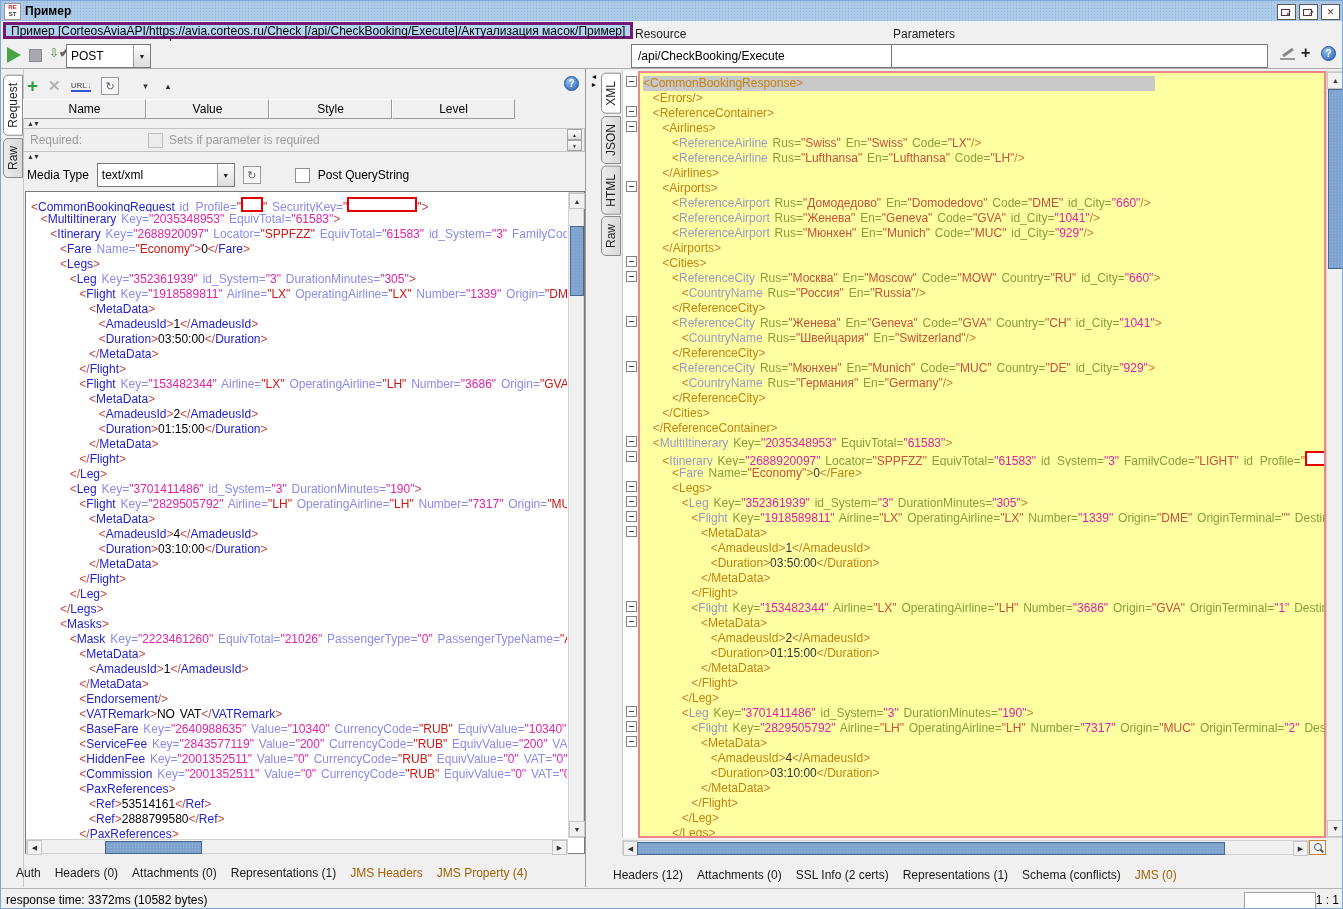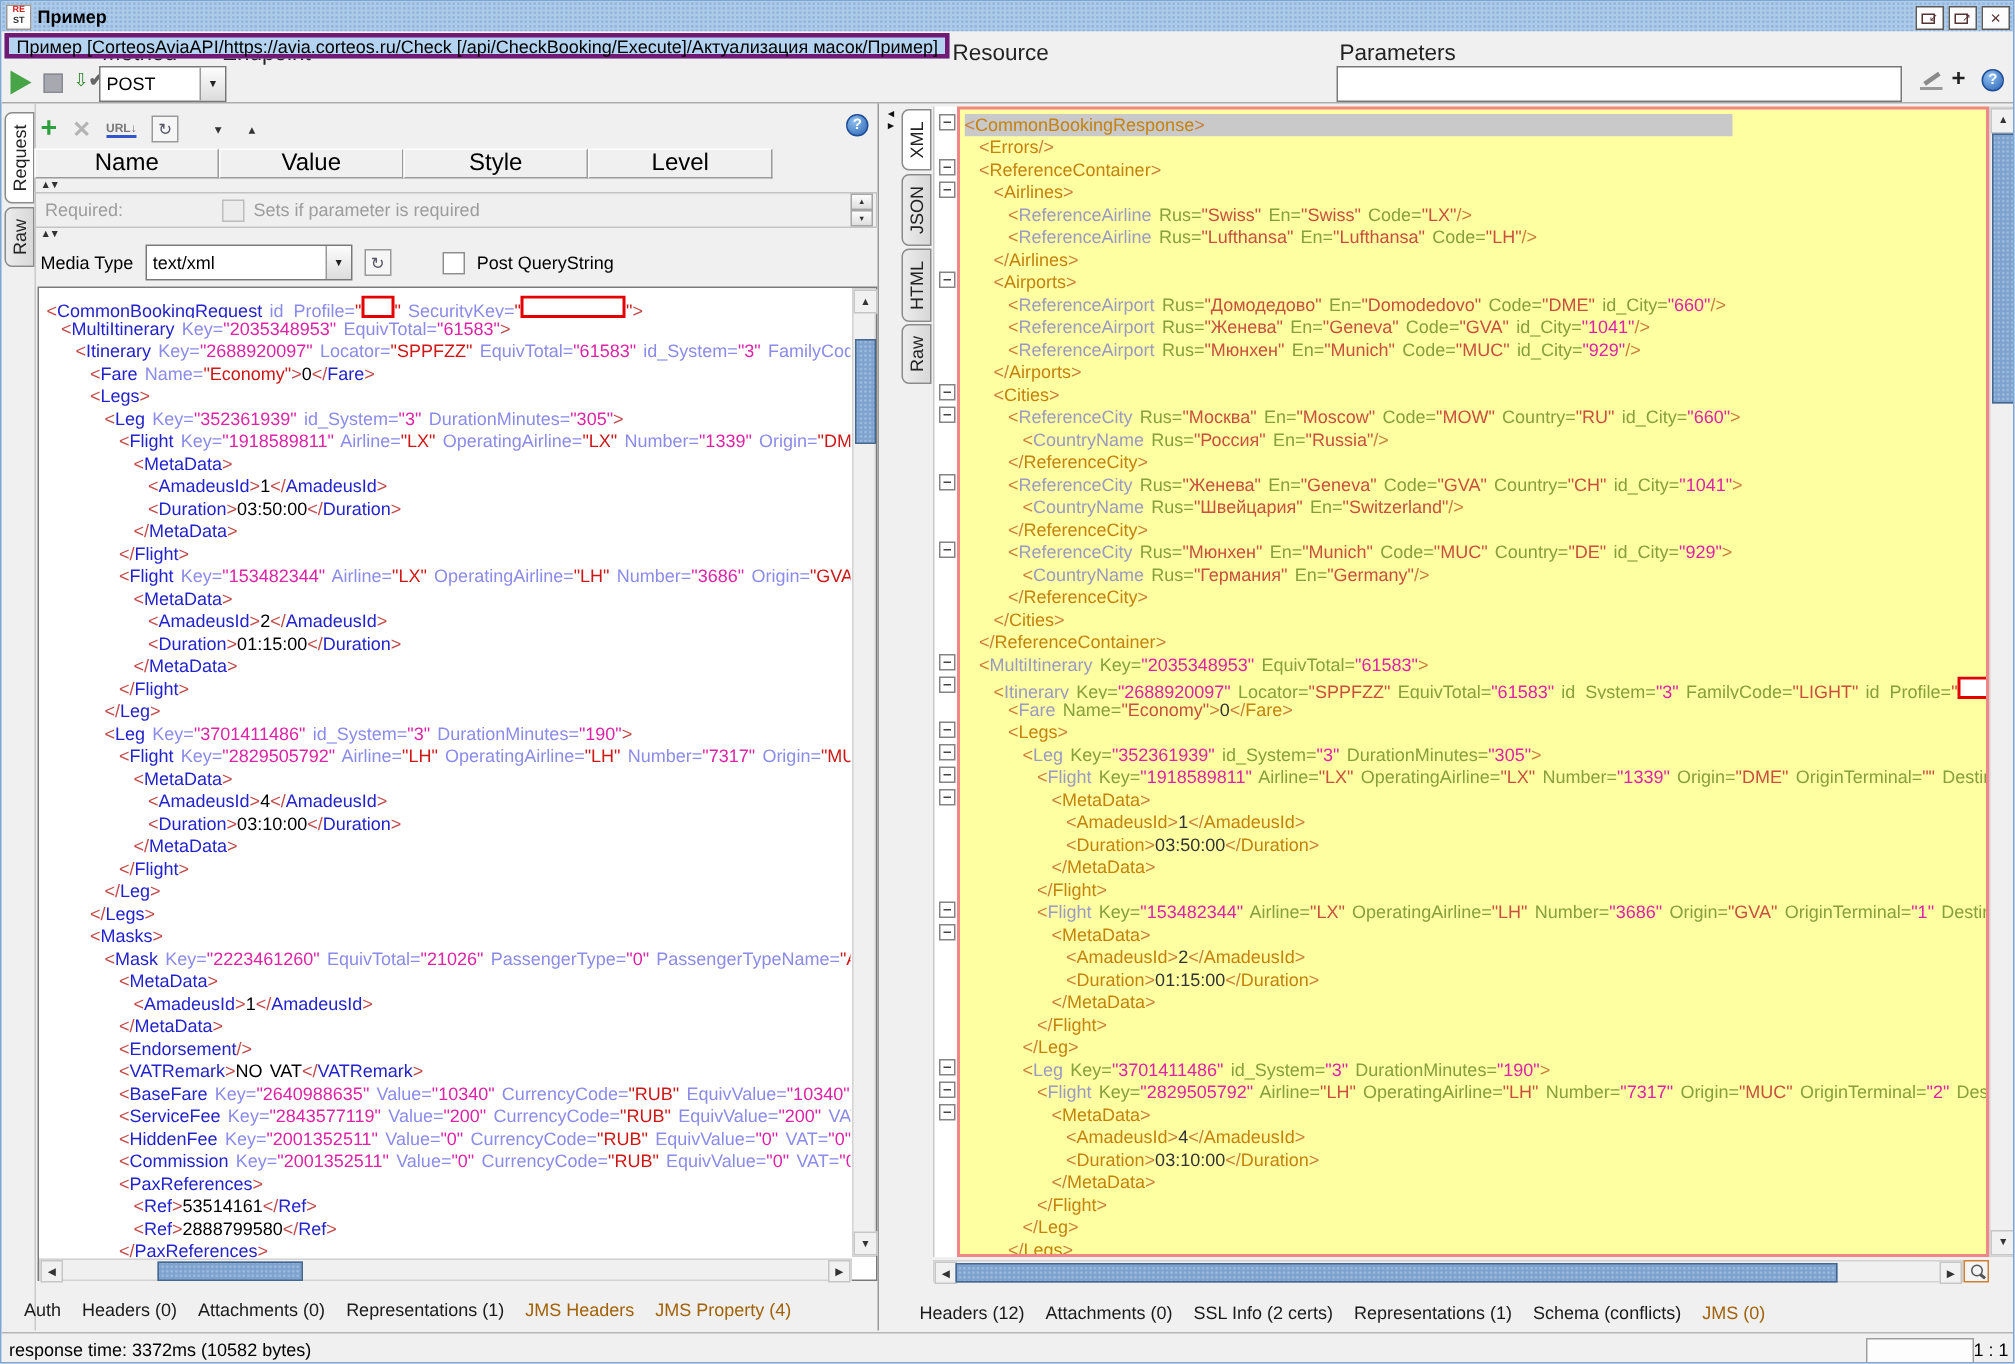--- a/index.html
+++ b/index.html
@@ -22,21 +22,21 @@
     display:flex;align-items:center;justify-content:center;font-size:9px;color:#533;line-height:1;}
   .mdibtn .sq{width:7px;height:5px;border:1px solid #533;display:inline-block;}
   .mdibtn .ar{font-size:7px;margin-left:-4px;color:#533;}
 
   
   #sessiontab{left:2px;top:21px;height:17px;background:#b3d3f0;border:3px solid #701a75;
     display:flex;align-items:center;padding:0 5px;white-space:nowrap;z-index:30;font-size:12px;}
 
   
   #toolbar{left:0;top:20px;width:1343px;height:48px;background:#f0f0f0;border-bottom:1px solid #ababab;}
-  .flabel{position:absolute;top:6px;font-size:15px;color:#222;}
+  .flabel{position:absolute;top:6px;font-size:12px;color:#222;}
   .tfield{position:absolute;top:23px;height:22px;border:1px solid #787878;background:#fff;
     display:flex;align-items:center;padding:0 4px;font-size:12px;white-space:nowrap;overflow:hidden;}
   .dropbtn{position:absolute;right:0;top:0;width:16px;height:100%;
     background:linear-gradient(#fdfdfd,#dcdcdc);border-left:1px solid #9a9a9a;
     display:flex;align-items:center;justify-content:center;font-size:7px;color:#222;}
   input.rawinput{border:none;outline:none;width:100%;font:12px "Liberation Sans",sans-serif;background:transparent;}
   #play-btn{left:6px;top:26px;width:0;height:0;border-left:14px solid #47a447;
     border-top:8px solid transparent;border-bottom:8px solid transparent;}
   #stop-btn{left:28px;top:28px;width:13px;height:13px;background:#a8a8b0;border:1px solid #8a8a92;}
   #send-btn{left:48px;top:24px;font-size:12px;color:#2c8a2c;}
@@ -64,21 +64,21 @@
   #left-toolbar{left:22px;top:72px;width:562px;height:26px;display:flex;align-items:center;gap:10px;}
   #add-param{font-size:19px;font-weight:bold;color:#2ca03c;margin-left:4px;line-height:16px;}
   #del-param{font-size:15px;font-weight:bold;color:#b4b4b4;}
   .urlicon{font-size:8px;font-weight:bold;color:#777;border-bottom:2px solid #3355cc;line-height:9px;}
   .refreshicon{width:16px;height:16px;border:1px solid #9a9a9a;background:#f6f6f6;color:#556;
     font-size:11px;display:flex;align-items:center;justify-content:center;}
   .chev{font-size:9px;color:#333;}
   #left-help{position:absolute;left:563px;top:75px;}
   #param-header{left:22px;top:98px;width:492px;height:20px;display:flex;}
   #param-header .hc{flex:1;background:#f0f0f0;border:1px solid;border-color:#fdfdfd #9a9a9a #9a9a9a #fdfdfd;
-    display:flex;align-items:center;justify-content:center;font-size:16px;}
+    display:flex;align-items:center;justify-content:center;font-size:12px;}
   .minisplit{position:absolute;font-size:7px;color:#333;letter-spacing:-1px;}
   #required-row{left:22px;top:127px;width:562px;height:24px;border:1px solid #c3c3c3;background:#efefef;
     display:flex;align-items:center;color:#9c9c9c;}
   #required-row .cb{margin-left:66px;}
   .cb{width:13px;height:13px;border:1px solid #8e8e8e;background:#fff;}
   .cb.dis{border-color:#bdbdbd;background:#ececec;}
   #spinner{position:absolute;left:566px;top:128px;width:15px;height:22px;display:flex;flex-direction:column;}
   #spinner span{flex:1;border:1px solid #a5a5a5;background:linear-gradient(#fdfdfd,#dedede);
     font-size:5px;display:flex;align-items:center;justify-content:center;color:#333;}
   #media-row{left:22px;top:160px;width:562px;height:28px;display:flex;align-items:center;gap:8px;}
@@ -158,20 +158,23 @@
   <span class="flabel" style="left:892px">Parameters</span>
 
   <div id="play-btn" class="abs"></div>
   <div id="stop-btn" class="abs"></div>
   <div id="send-btn" class="abs">⇩<span class="chk">✔</span></div>
 
   <div class="tfield" style="left:65px;width:75px;">
     <span>POST</span>
     <span class="dropbtn">▼</span>
   </div>
+  <div class="tfield" style="left:630px;width:257px;">
+    <input class="rawinput" value="/api/CheckBooking/Execute" style="">
+  </div>
   <div class="tfield" style="left:890px;width:367px;">
     <input class="rawinput" value="" style="">
   </div>
   <div id="param-edit-icon" class="abs"></div>
   <span id="param-add-icon" class="abs">+</span>
   <span id="toolbar-help" class="abs helpicon">?</span>
 </div>
 
 <div id="sessiontab" class="abs">
   <span>Пример [CorteosAviaAPI/https://avia.corteos.ru/Check [/api/CheckBooking/Execute]/Актуализация масок/Пример]</span>

